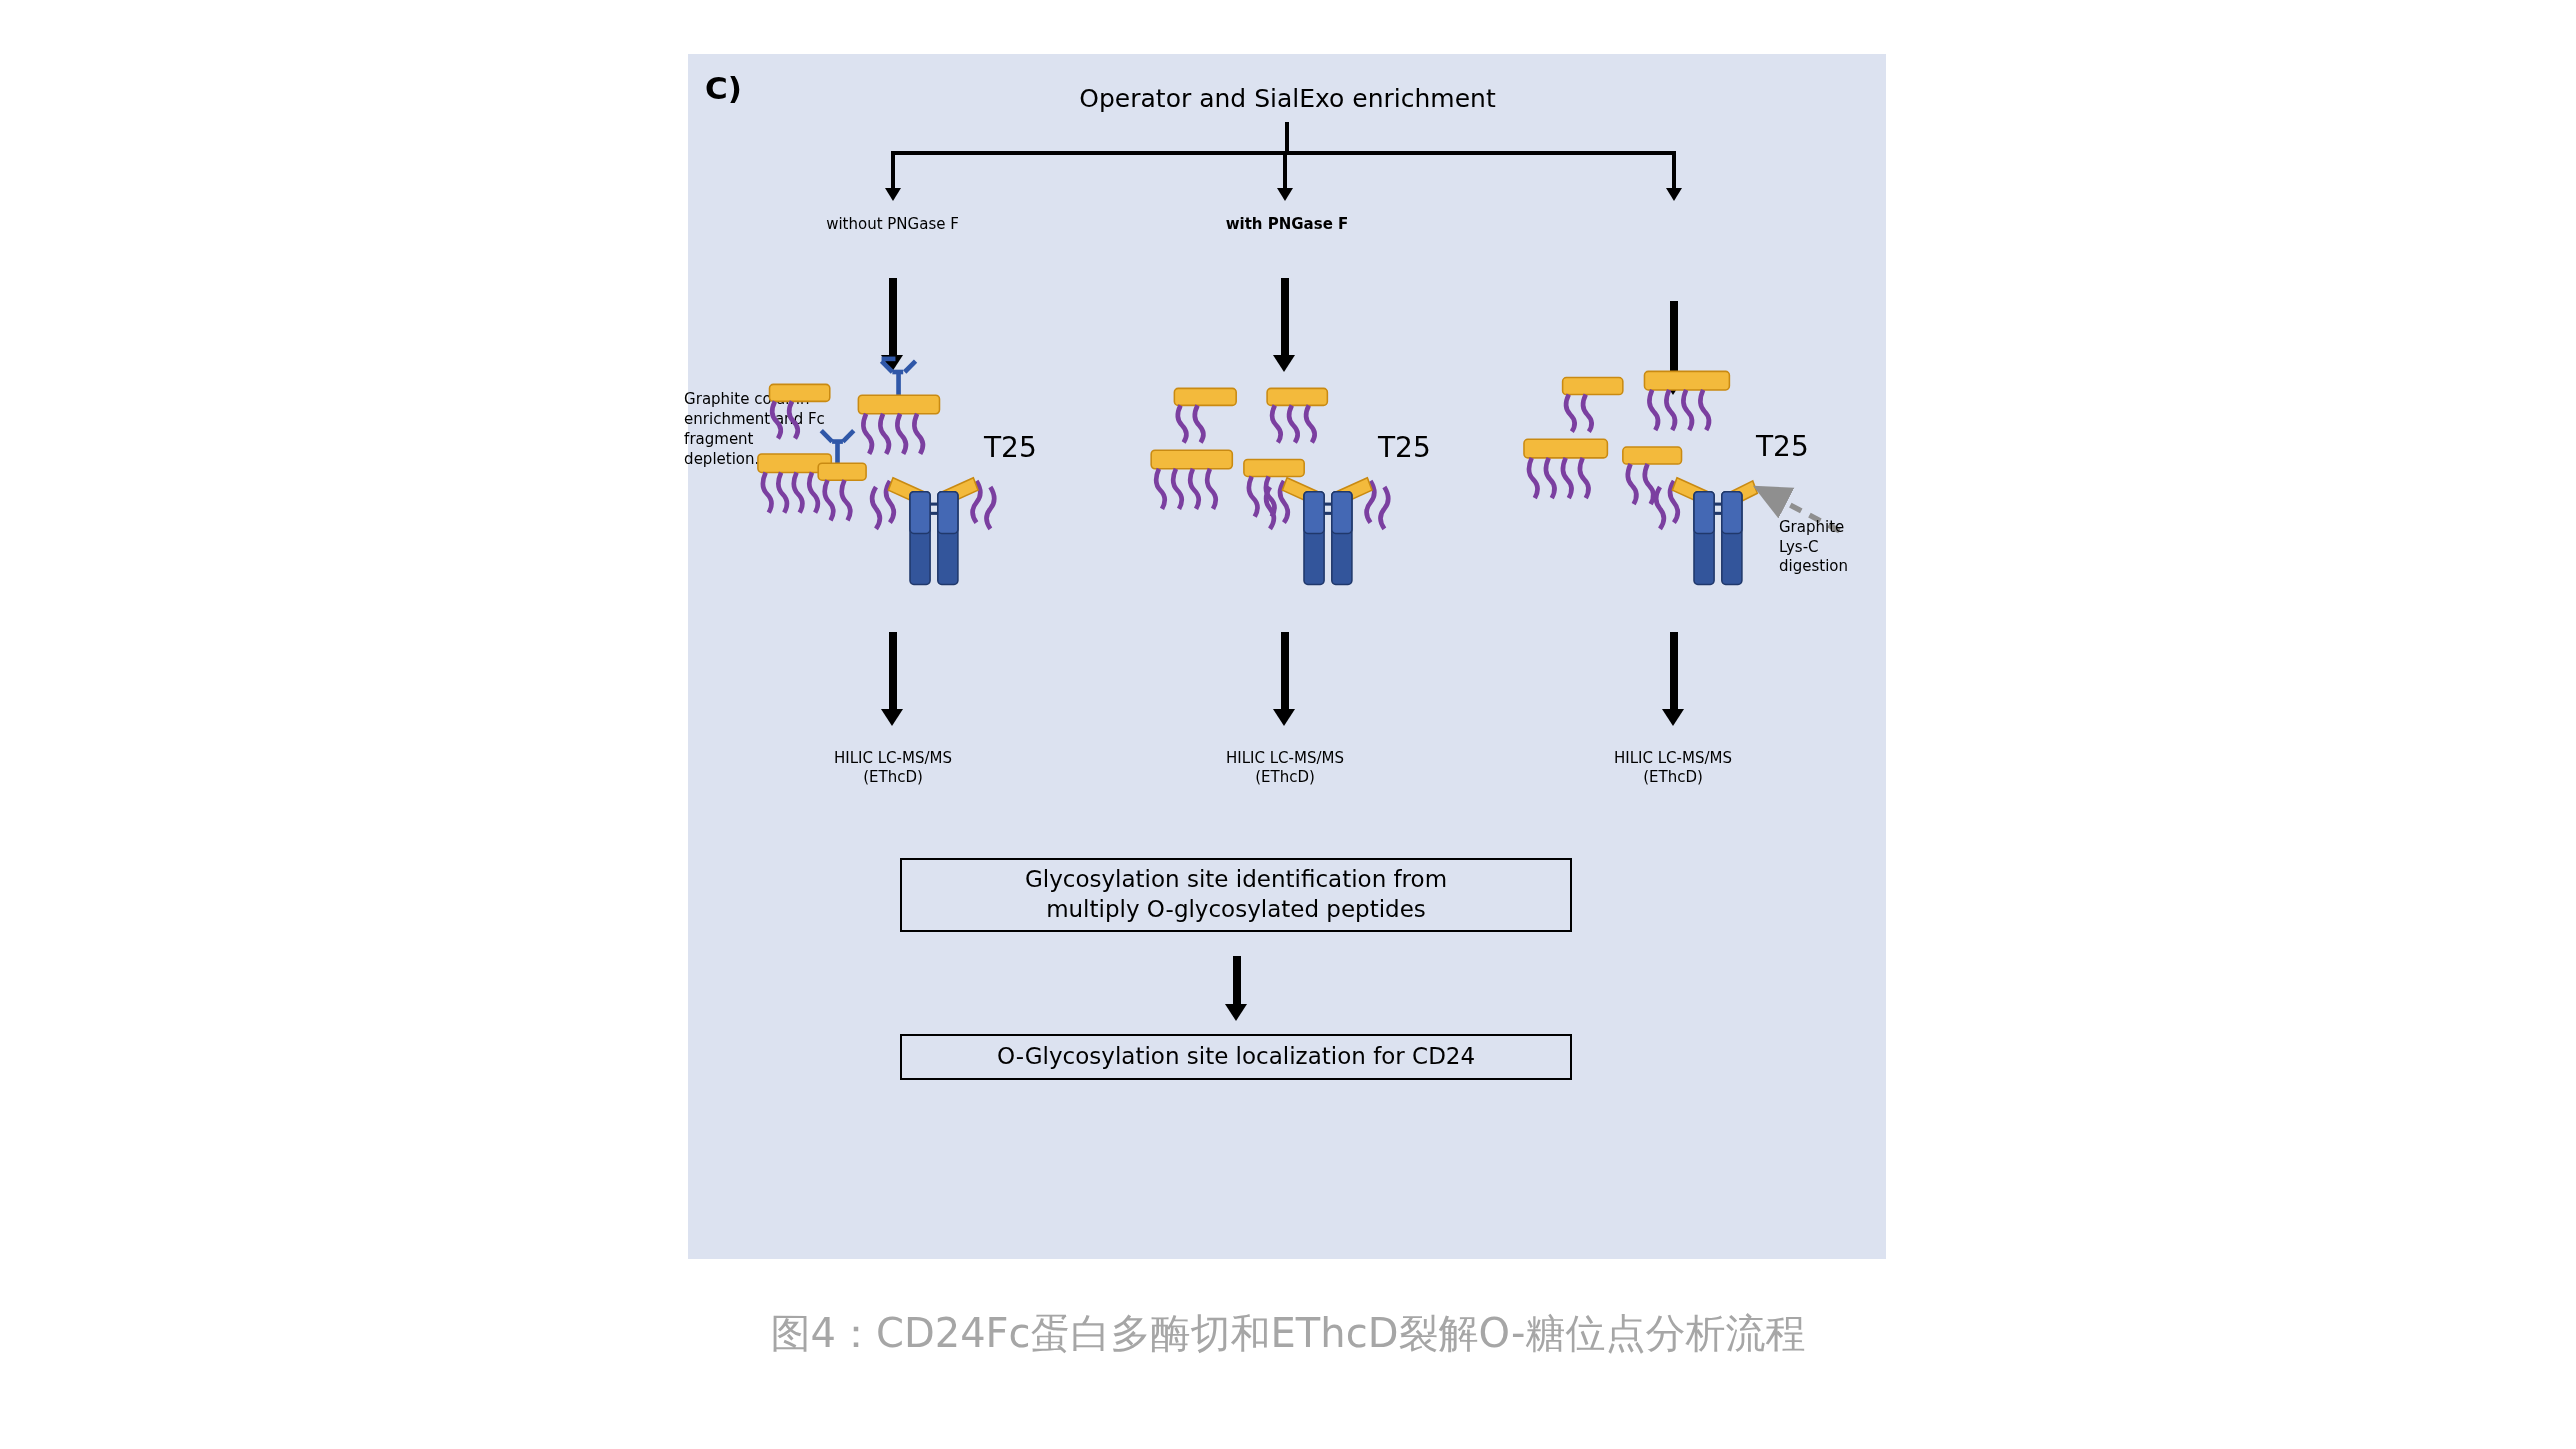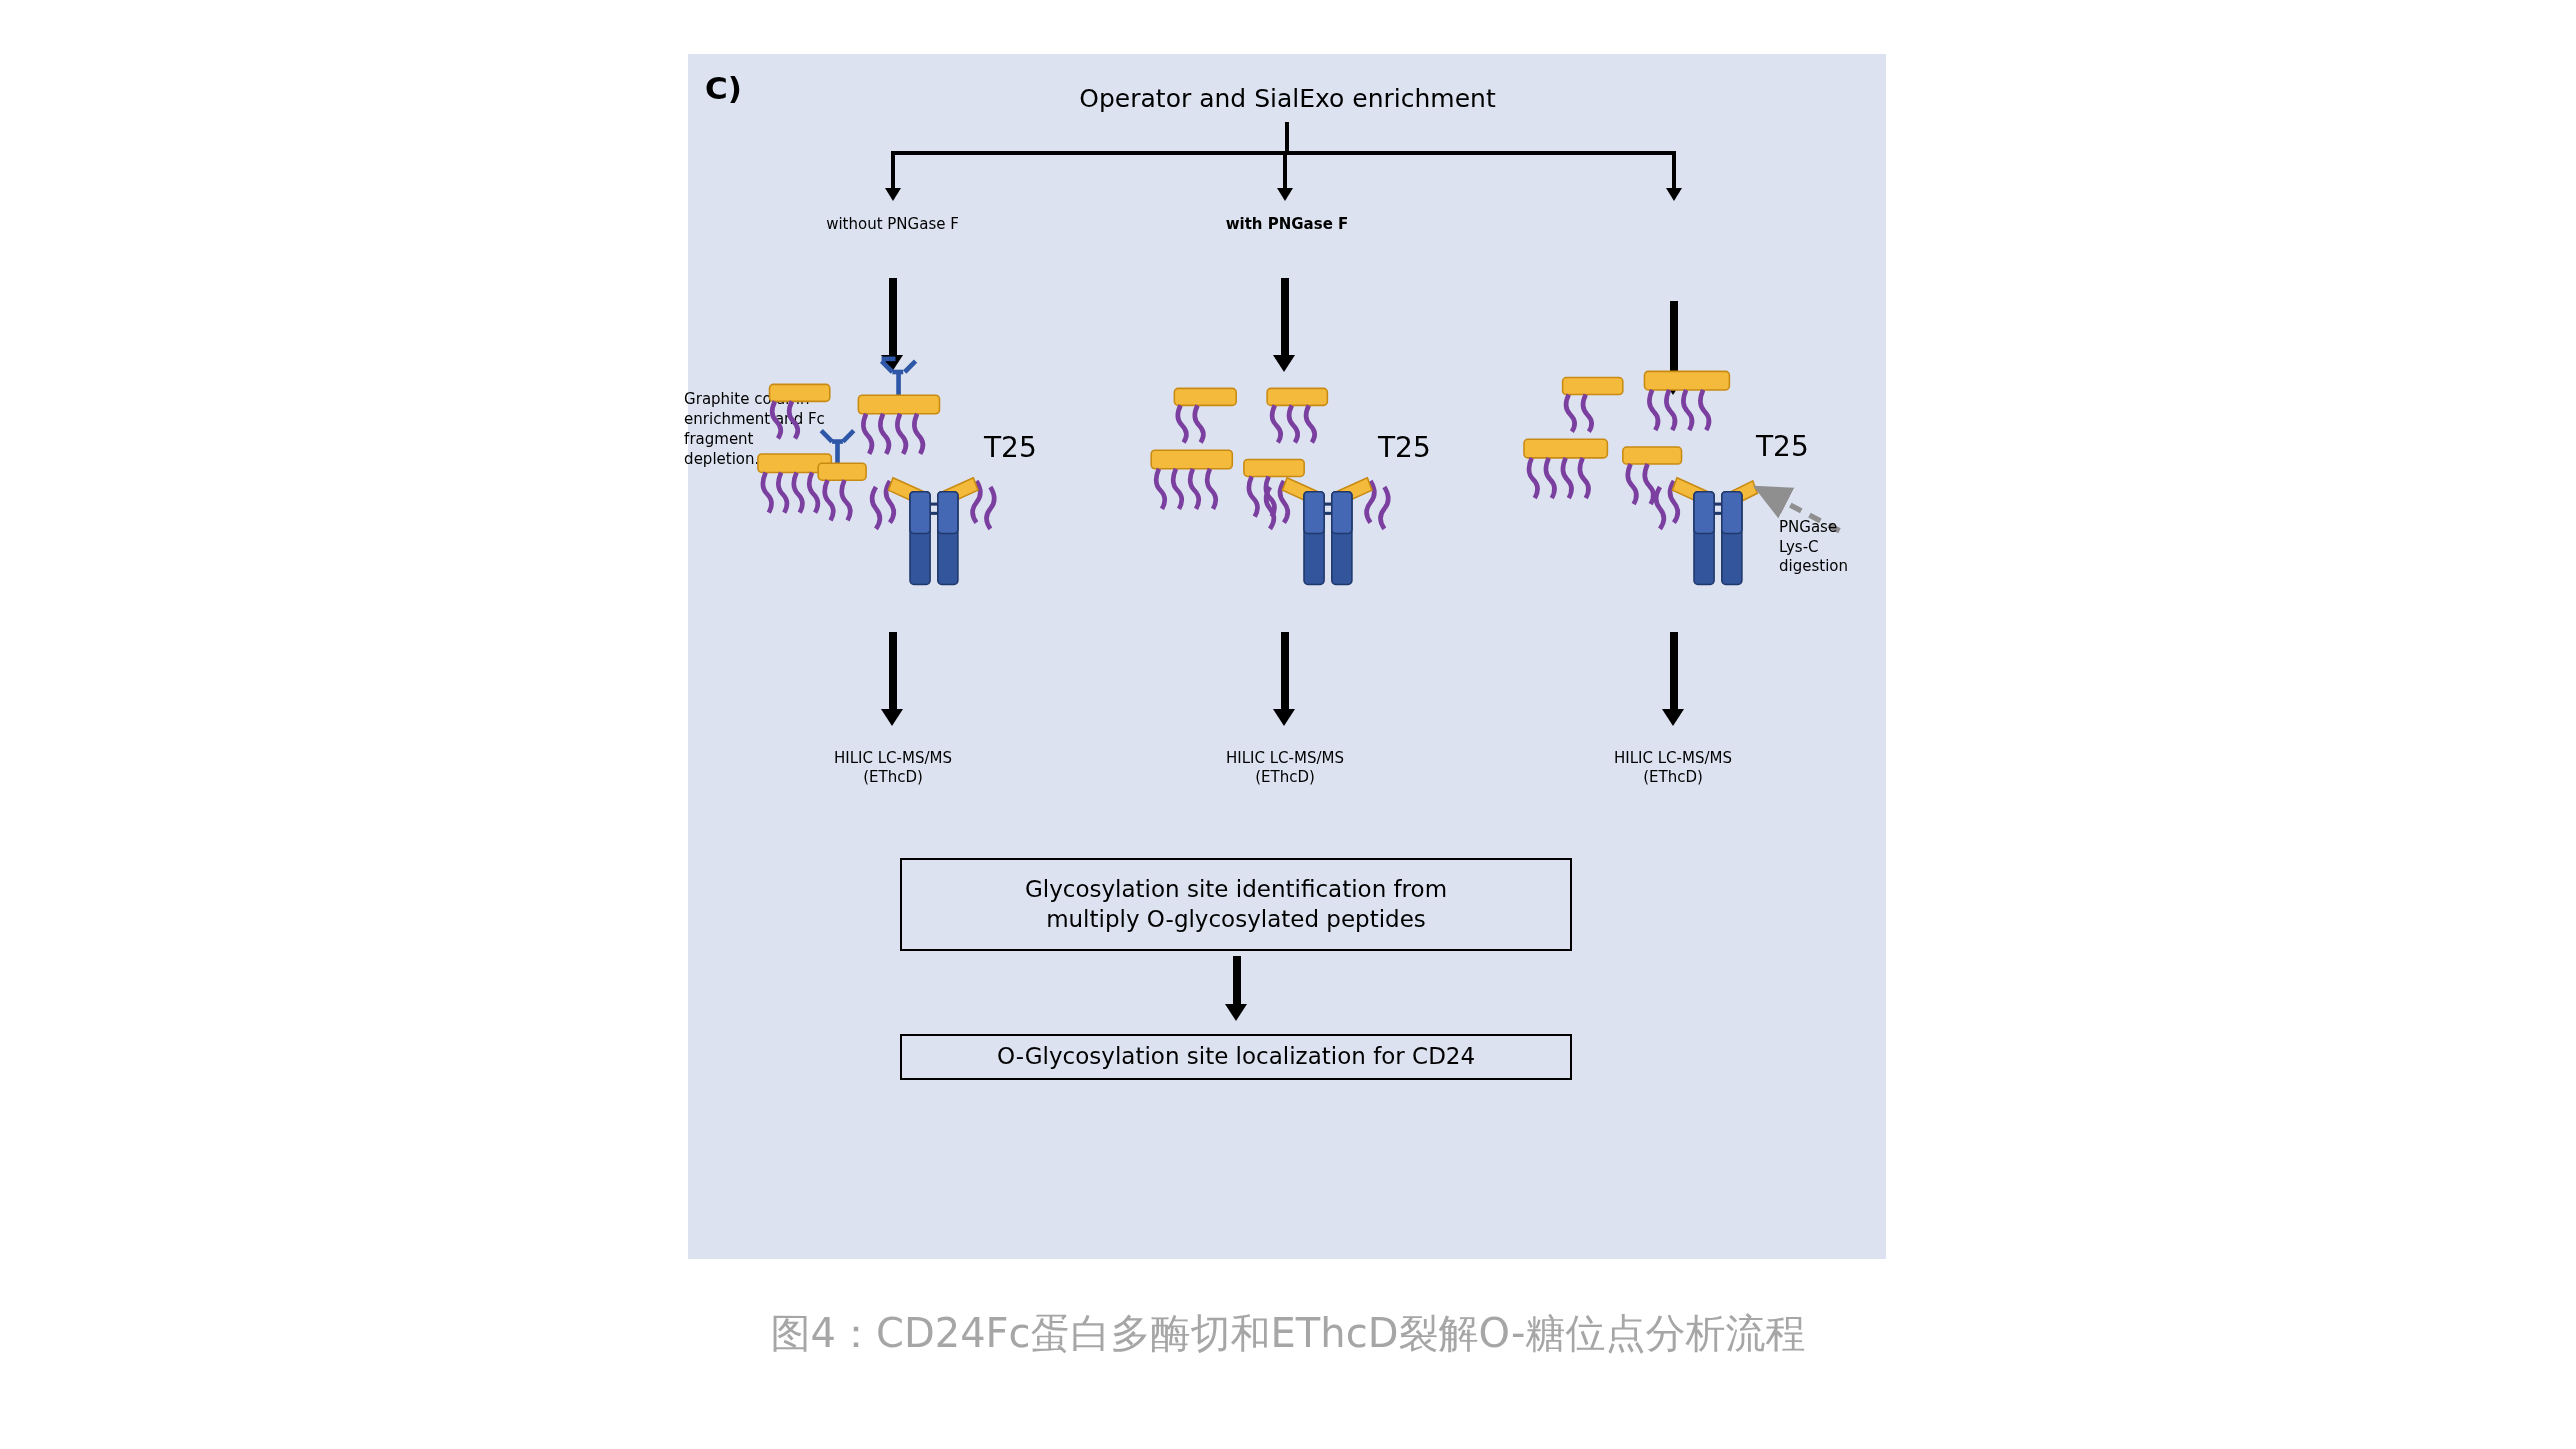--- a/index.html
+++ b/index.html
@@ -321,21 +321,21 @@
   <div class="ylabel" style="left:1068px; top:376px;">T25</div>
 
   <svg class="dashed-arrow" style="left:1059px; top:429px;" width="108" height="77" viewBox="0 0 140 100">
     <defs>
       <marker id="grayhead" markerWidth="7" markerHeight="7" refX="5" refY="3.2" orient="auto">
         <path d="M0,0 L7,3.2 L0,6.4 z" fill="#8f8f8f"></path>
       </marker>
     </defs>
     <line x1="120" y1="62" x2="20" y2="10" stroke="#8f8f8f" stroke-width="7" stroke-dasharray="16,12" marker-end="url(#grayhead)"></line>
   </svg>
-  <div class="txt left" style="left:1091px; top:464px; width:155px; line-height:1.3;">PNGase
+  <div class="txt left" style="left:1091px; top:464px; width:155px; line-height:1.3;">Graphite
 Lys-C
 digestion</div>
 
   <div class="varrow" style="left:205px; top:578px;">
     <div class="stem" style="height:77px;"></div>
     <div class="head" style="top:77px;"></div>
   </div>
   <div class="varrow" style="left:597px; top:578px;">
     <div class="stem" style="height:77px;"></div>
     <div class="head" style="top:77px;"></div>
@@ -345,21 +345,21 @@
     <div class="head" style="top:77px;"></div>
   </div>
 
   <div class="txt" style="left:62px; top:695px; width:286px;">HILIC LC-MS/MS
 (EThcD)</div>
   <div class="txt" style="left:454px; top:695px; width:286px;">HILIC LC-MS/MS
 (EThcD)</div>
   <div class="txt" style="left:842px; top:695px; width:286px;">HILIC LC-MS/MS
 (EThcD)</div>
 
-  <div class="box" style="left:212px; top:804px; width:672px; height:93px;">Glycosylation site identification from
+  <div class="box" style="left:212px; top:804px; width:672px; height:74px;">Glycosylation site identification from
 multiply O-glycosylated peptides</div>
 
   <div class="varrow" style="left:549px; top:902px;">
     <div class="stem" style="height:48px;"></div>
     <div class="head" style="top:48px;"></div>
   </div>
 
   <div class="box" style="left:212px; top:980px; width:672px; height:46px;">O-Glycosylation site localization for CD24</div>
 
 </div>

